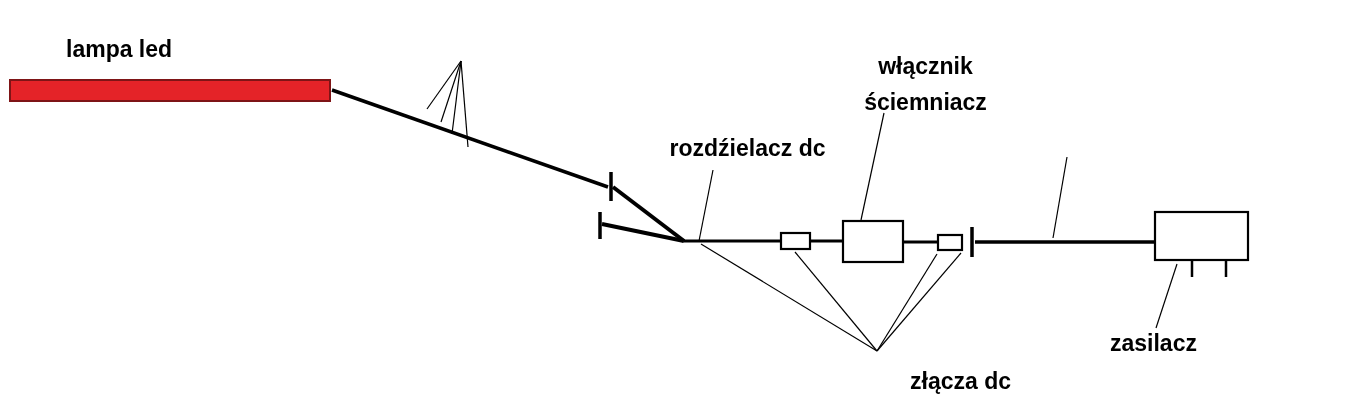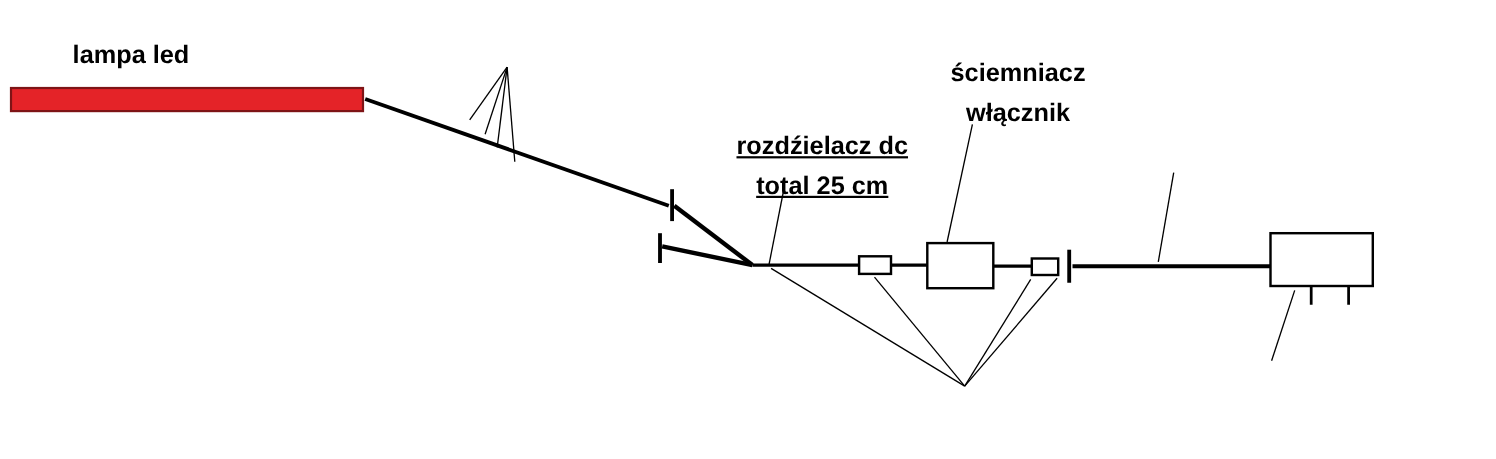--- a/index.html
+++ b/index.html
@@ -75,26 +75,27 @@
 
     <line class="thin" x1="877" y1="351" x2="701" y2="244"></line>
     <line class="thin" x1="877" y1="351" x2="795" y2="252"></line>
     <line class="thin" x1="877" y1="351" x2="937" y2="254"></line>
     <line class="thin" x1="877" y1="351" x2="961" y2="253"></line>
   </svg>
 
   <div class="label" style="left:66px; top:36px;">lampa led</div>
 
 
-  <div class="label center" style="left:650px; top:114px; width:195px;text-decoration:underline;">
+  <div class="label center" style="left:650px; top:130px; width:195px;">
     <div>rozdźielacz dc</div>
-    <div>total 25 cm</div>
   </div>
 
   <div class="label center" style="left:833px; top:48px; width:185px;">
+    <div>włącznik</div>
     <div>ściemniacz</div>
-    <div>włącznik</div>
   </div>
 
 
+  <div class="label" style="left:1110px; top:330px;">zasilacz</div>
 
+  <div class="label" style="left:910px; top:368px;">złącza dc</div>
 
 </div>
 
 </body></html>

